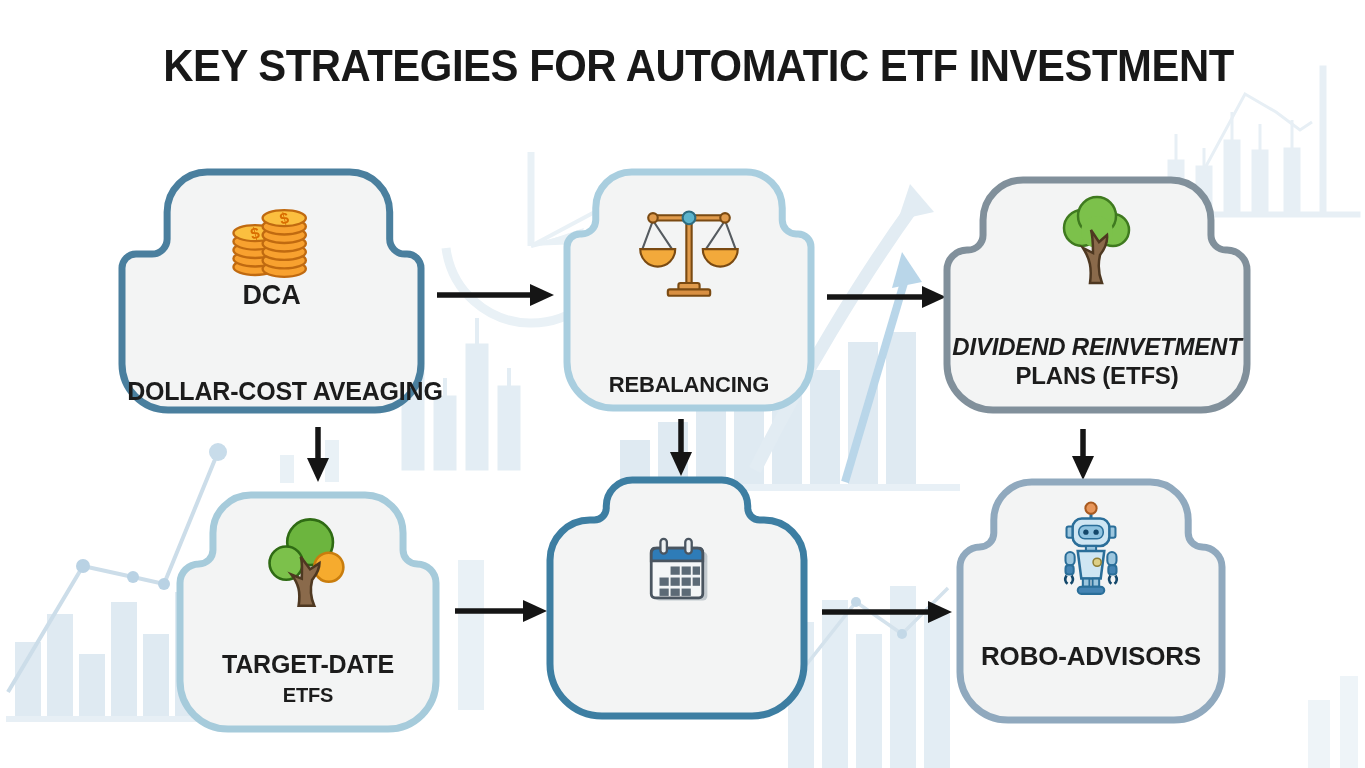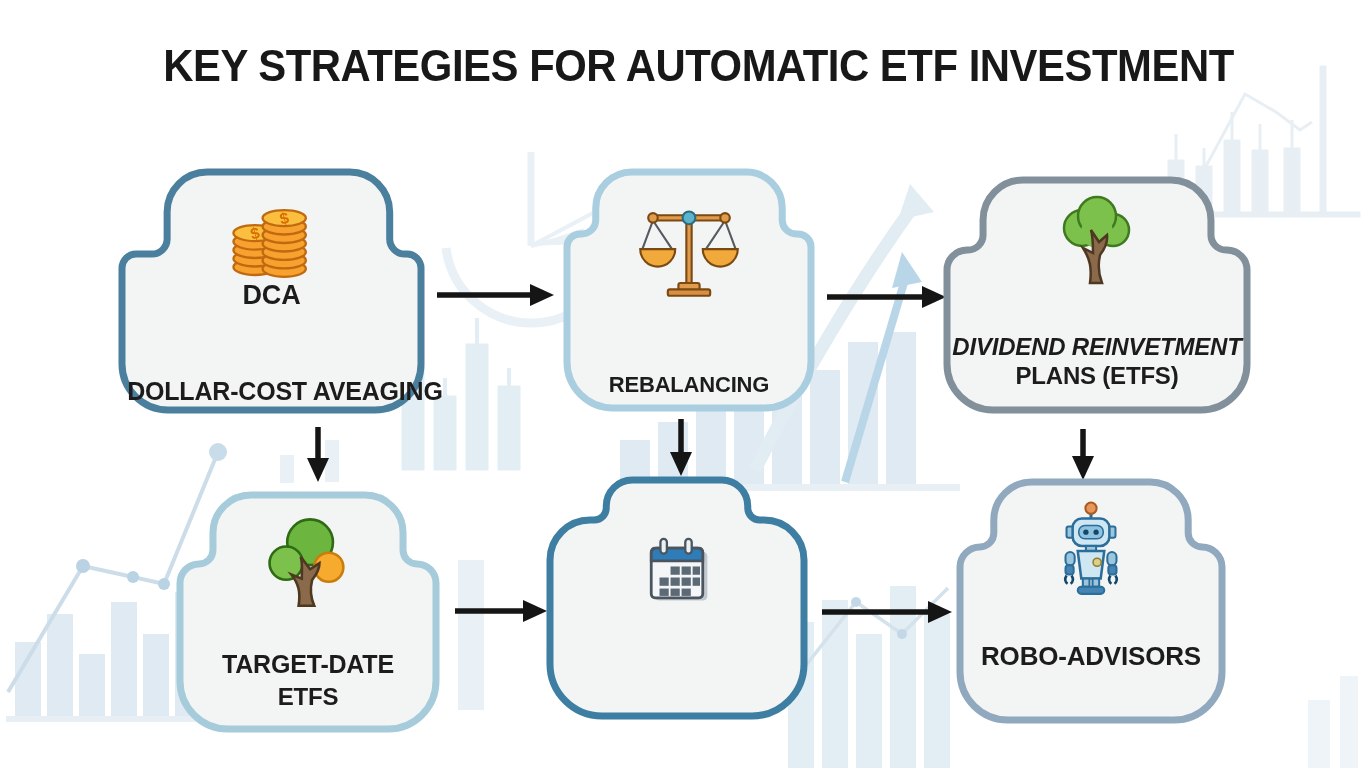--- a/index.html
+++ b/index.html
@@ -34,21 +34,21 @@
   .node-target     .icon{top:18px;width:108px;height:104px;}
   .node-schedule   .icon{top:50px;width:92px;height:92px;}
   .node-robo       .icon{top:20px;width:102px;height:102px;}
   
   .node-dca .line1{top:112px;font-size:27px;}
   .node-dca .line2{top:165px;font-size:25px;margin-top:44px;}
   .node-rebalancing .line1{top:169px;font-size:22px;margin-top:36px;}
   .node-drips .line1{top:158px;font-size:24px;font-style:italic;}
   .node-drips .line2{top:187px;font-size:24px;}
   .node-target .line1{top:159px;font-size:25px;}
-  .node-target .line2{top:193px;font-size:24px;}
+  .node-target .line2{top:193px;font-size:20px;}
   .node-robo .line1{top:164px;font-size:26px;}
 </style>
 </head>
 <body>
 
 <div class="stage">
 
   <svg class="bg-decor" width="1365" height="768" viewBox="0 0 1365 768">
 
     <g fill="#dfeaf2">

